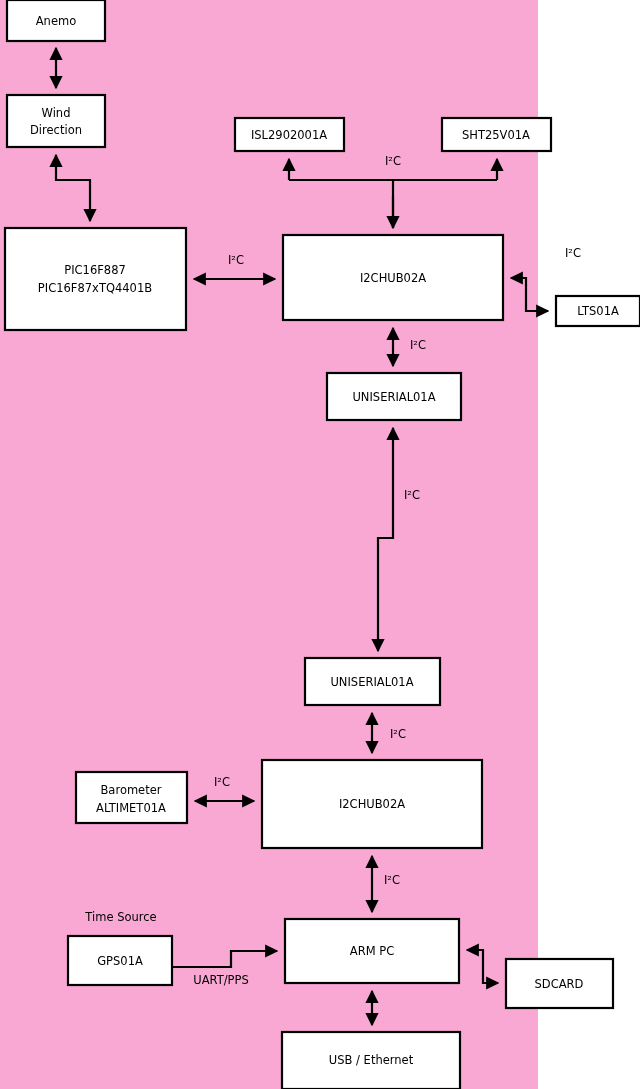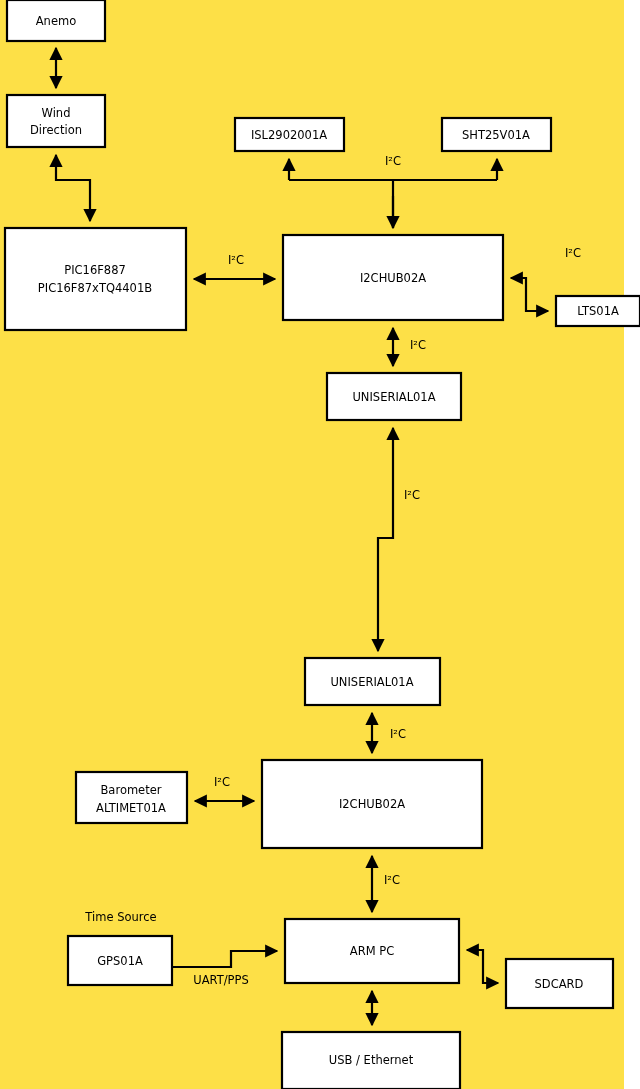--- a/index.html
+++ b/index.html
@@ -8,23 +8,23 @@
     background: #ffffff;
   }
   body {
     width: 640px;
     height: 1089px;
     font-family: "DejaVu Sans", "Liberation Sans", sans-serif;
     overflow: hidden;
   }
   #diagram-root {
     position: relative;
-    width: 624px;
+    width: 538px;
     height: 1089px;
-    background: #fde047;
+    background: #f9a8d4;
   }
   svg.diagram-canvas {
     display: block;
     width: 640px;
     height: 1089px;
   }
   .node-box {
     fill: #ffffff;
     stroke: #000000;
     stroke-width: 2.2;

